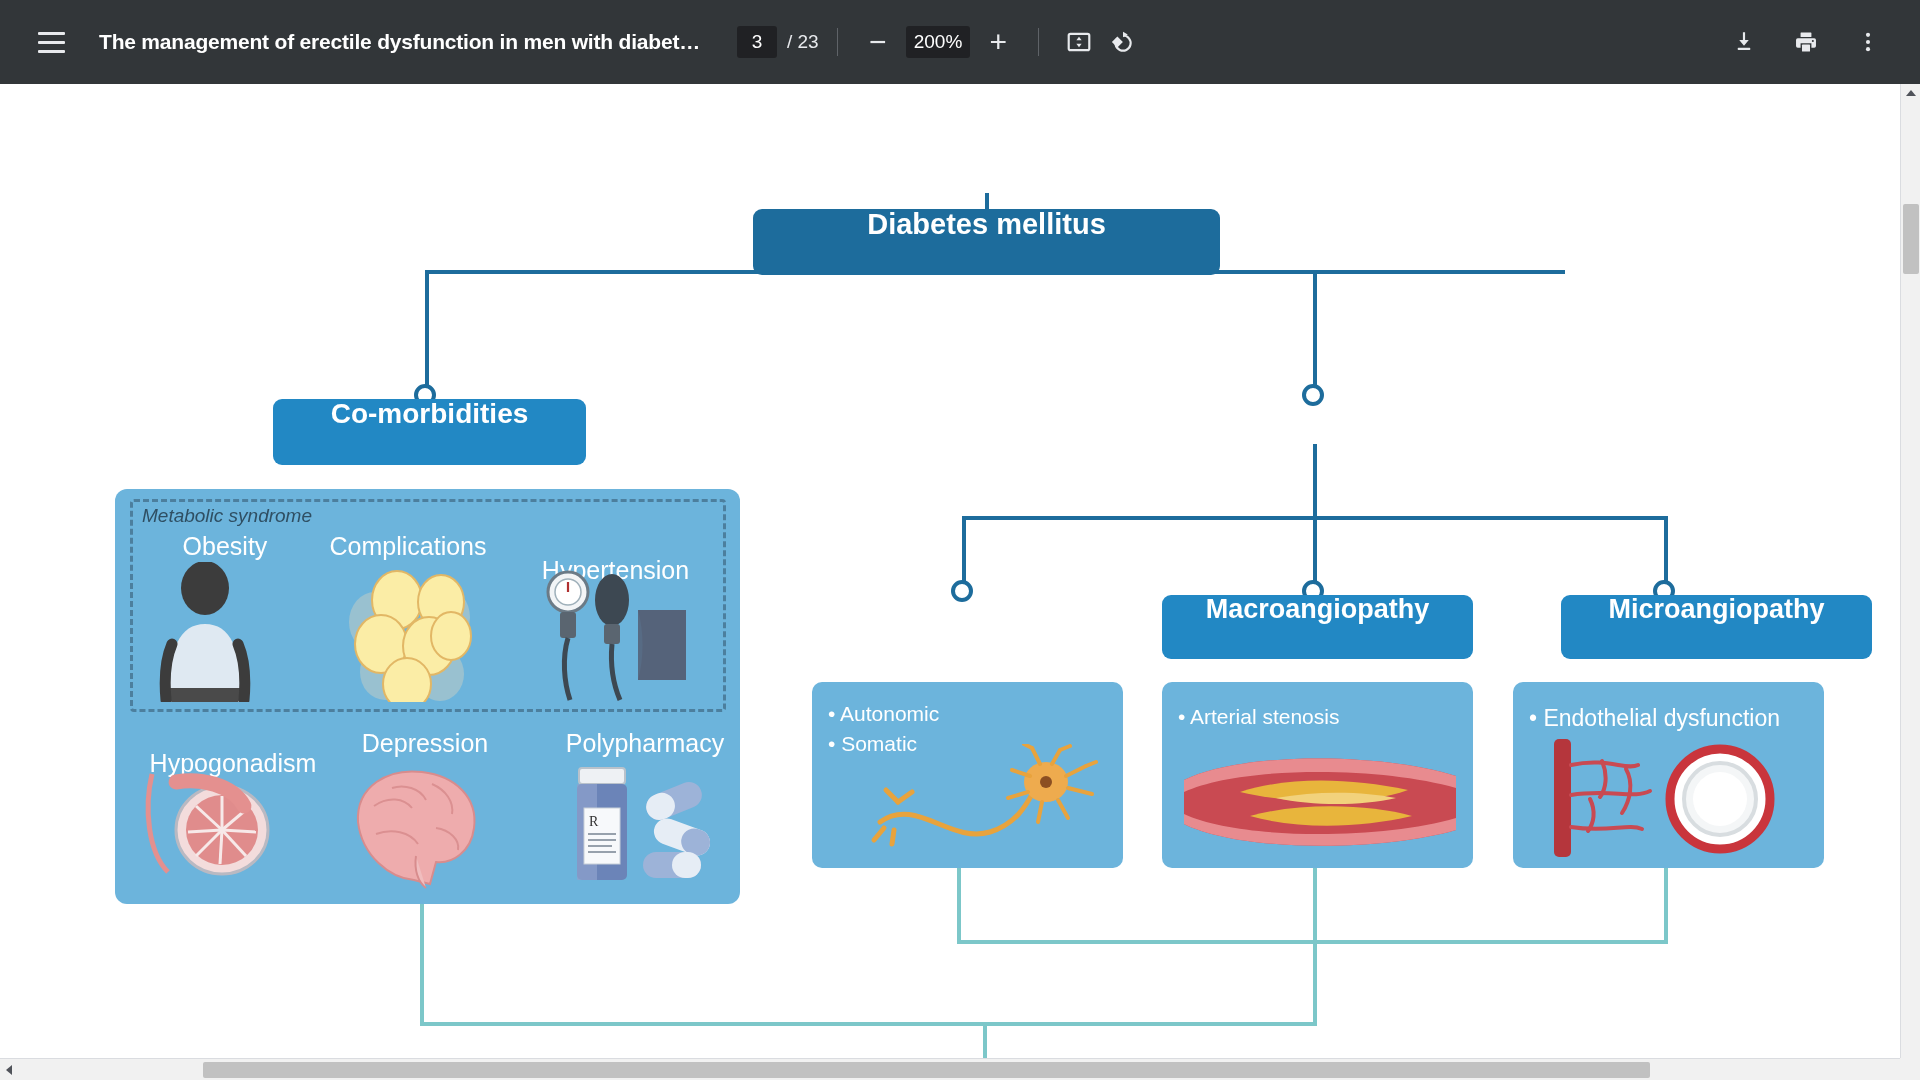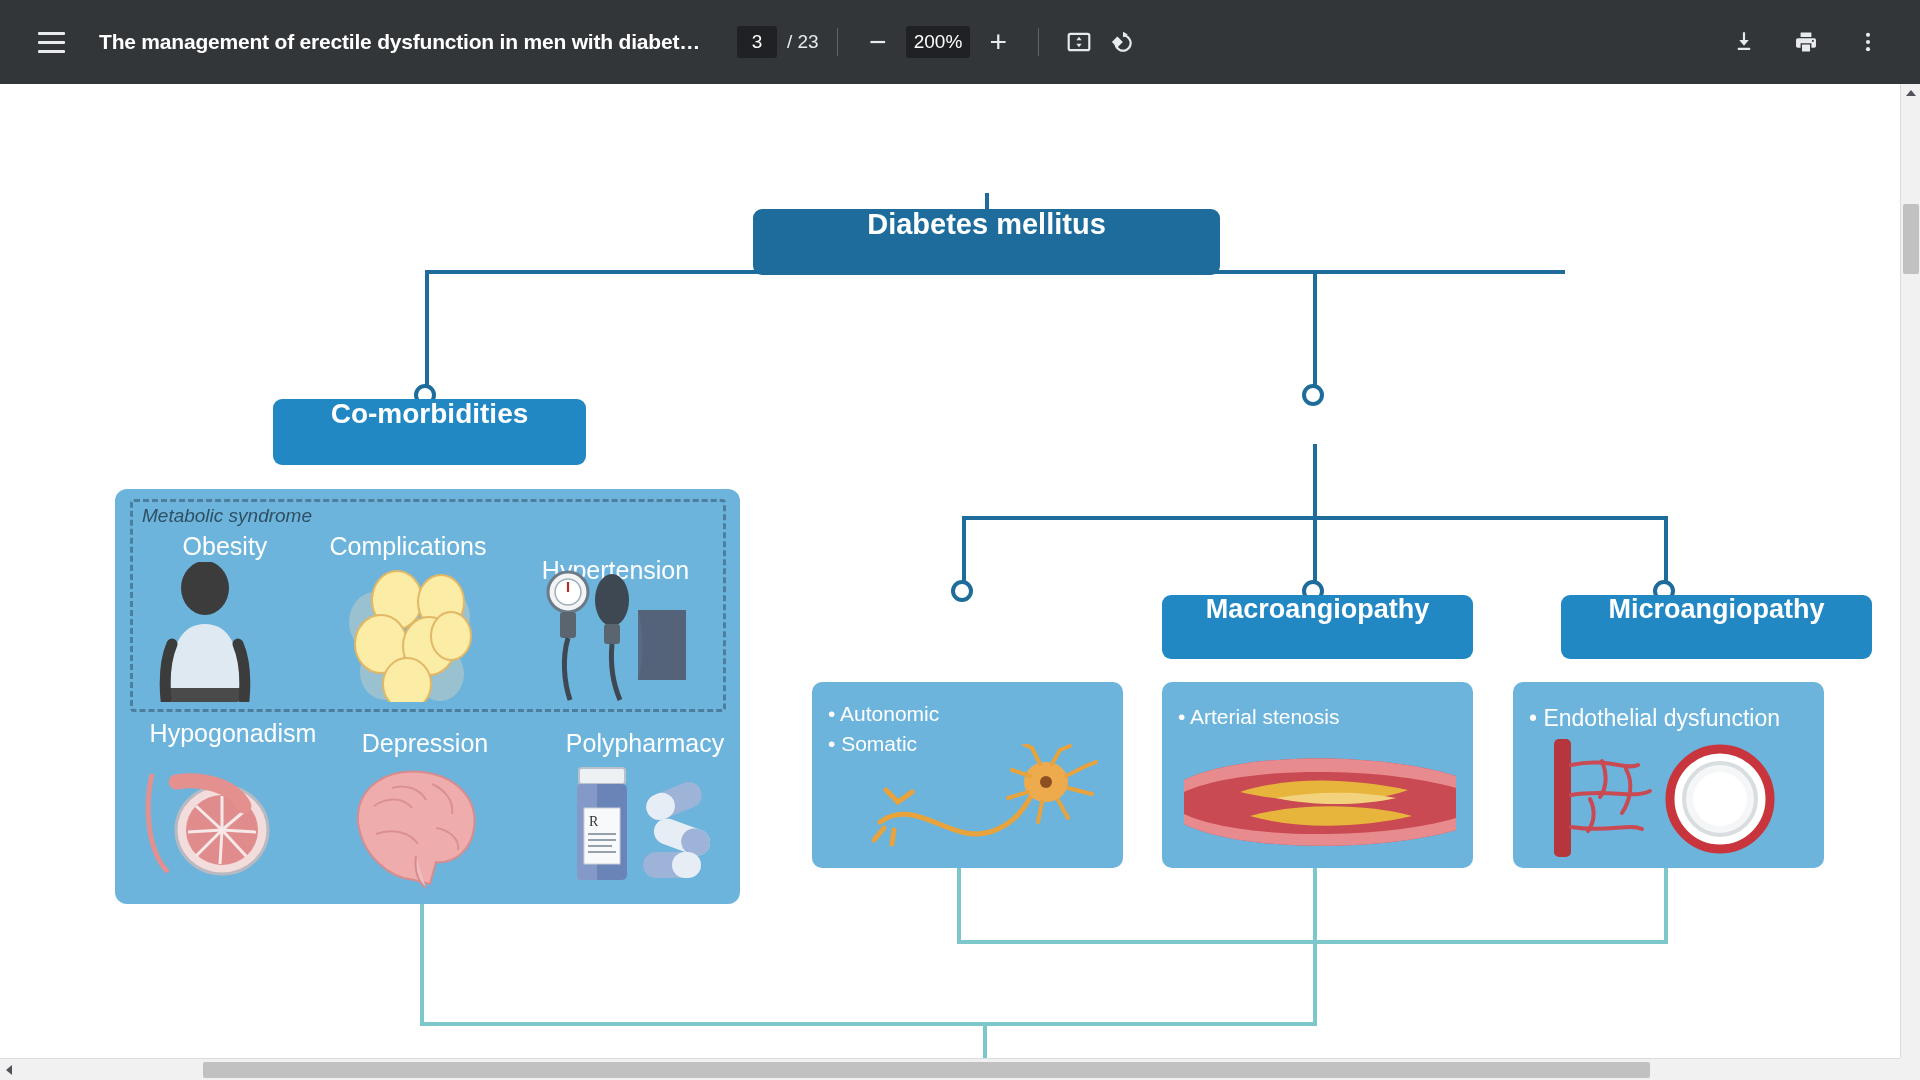--- a/index.html
+++ b/index.html
@@ -271,21 +271,21 @@
       <path d="M28 30 L28 20" stroke="#b03030" stroke-width="2.2"></path>
       <rect x="20" y="50" width="16" height="26" rx="3" fill="#5a6570"></rect>
       <path d="M28 76 C22 96 24 120 30 138" stroke="#3d4852" stroke-width="5" fill="none"></path>
       <ellipse cx="72" cy="38" rx="17" ry="26" fill="#3d4852"></ellipse>
       <rect x="64" y="62" width="16" height="20" rx="3" fill="#5a6570"></rect>
       <path d="M72 82 C70 104 74 124 80 138" stroke="#3d4852" stroke-width="5" fill="none"></path>
       <path d="M98 48 L146 48 L146 118 L98 118 C104 96 104 70 98 48 Z" fill="#55637a"></path>
       <rect x="98" y="48" width="48" height="70" fill="#55637a" opacity="0.9"></rect>
     </svg>
 
-    <div class="sublabel" style="left:128px; top:635px; width:210px;">Hypogonadism</div>
+    <div class="sublabel" style="left:128px; top:665px; width:210px;">Hypogonadism</div>
     <div class="sublabel" style="left:350px; top:645px; width:150px;">Depression</div>
     <div class="sublabel" style="left:555px; top:645px; width:180px;">Polypharmacy</div>
 
     <svg style="position:absolute; left:140px; top:676px;" width="140" height="130" viewBox="0 0 140 130">
       <path d="M12 14 C4 48 8 92 28 112" stroke="#e4908f" stroke-width="5" fill="none"></path>
       <ellipse cx="82" cy="70" rx="46" ry="44" fill="#f3dcdc" stroke="#b9b9c2" stroke-width="3"></ellipse>
       <ellipse cx="82" cy="70" rx="36" ry="35" fill="#e08c8c"></ellipse>
       <g stroke="#f7e9e9" stroke-width="3">
         <path d="M82 70 L82 36"></path>
           <path d="M82 70 L108 48"></path>

